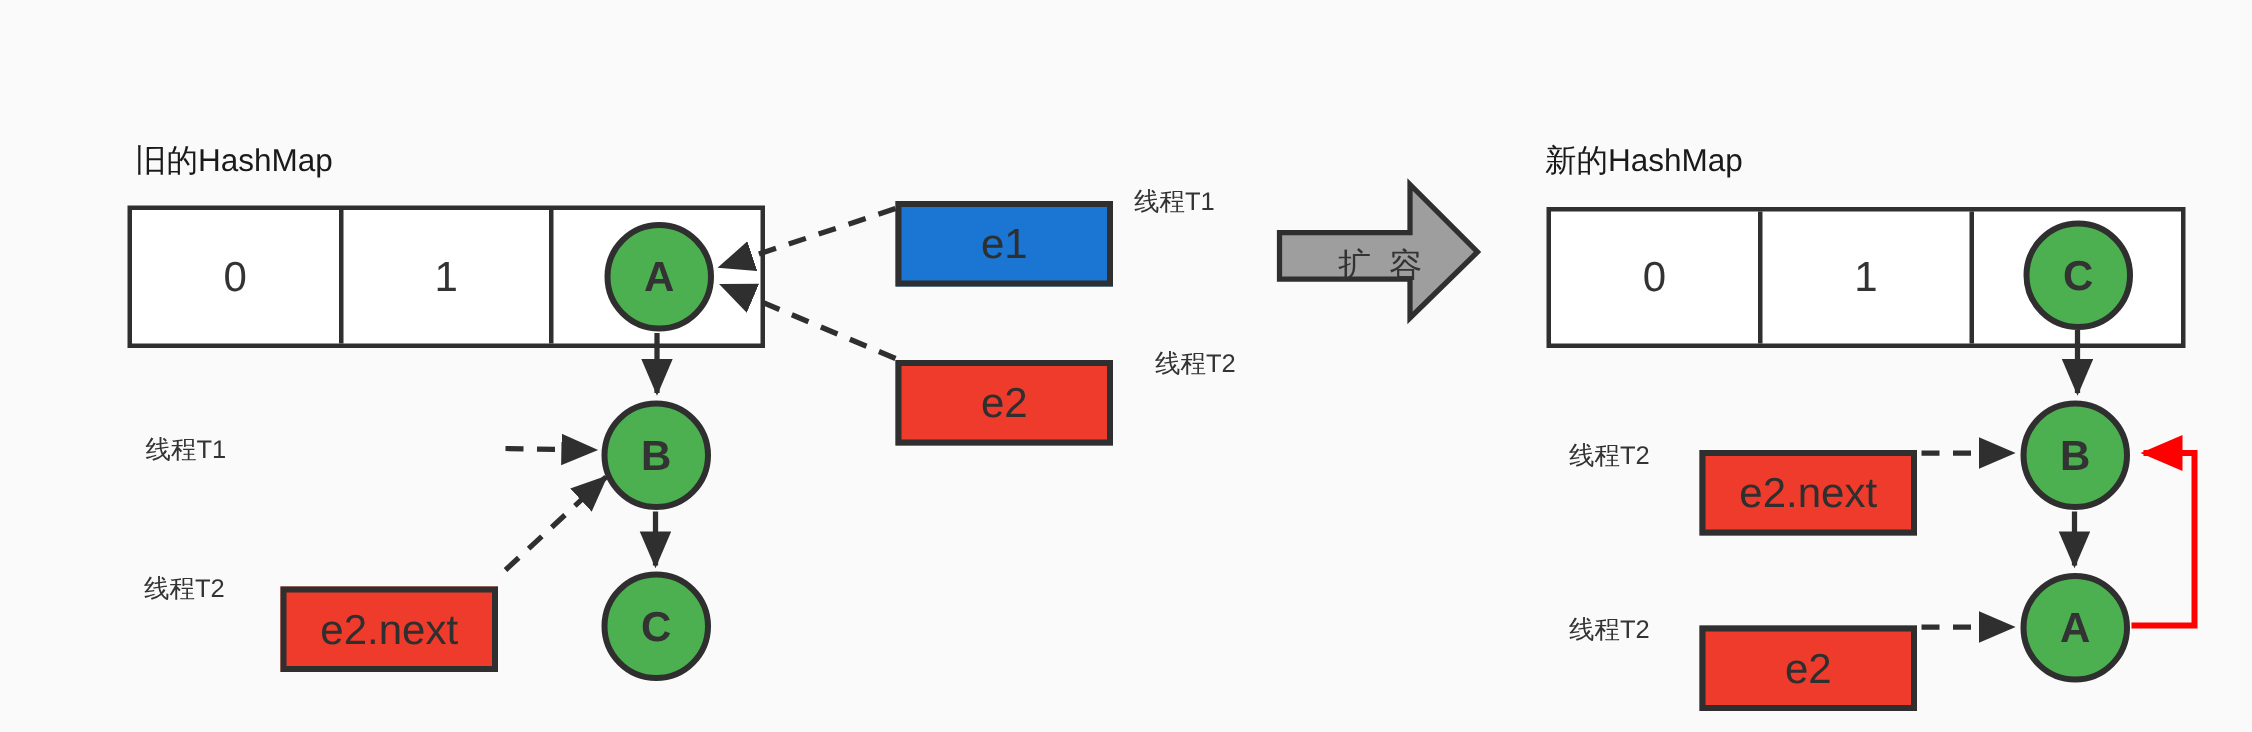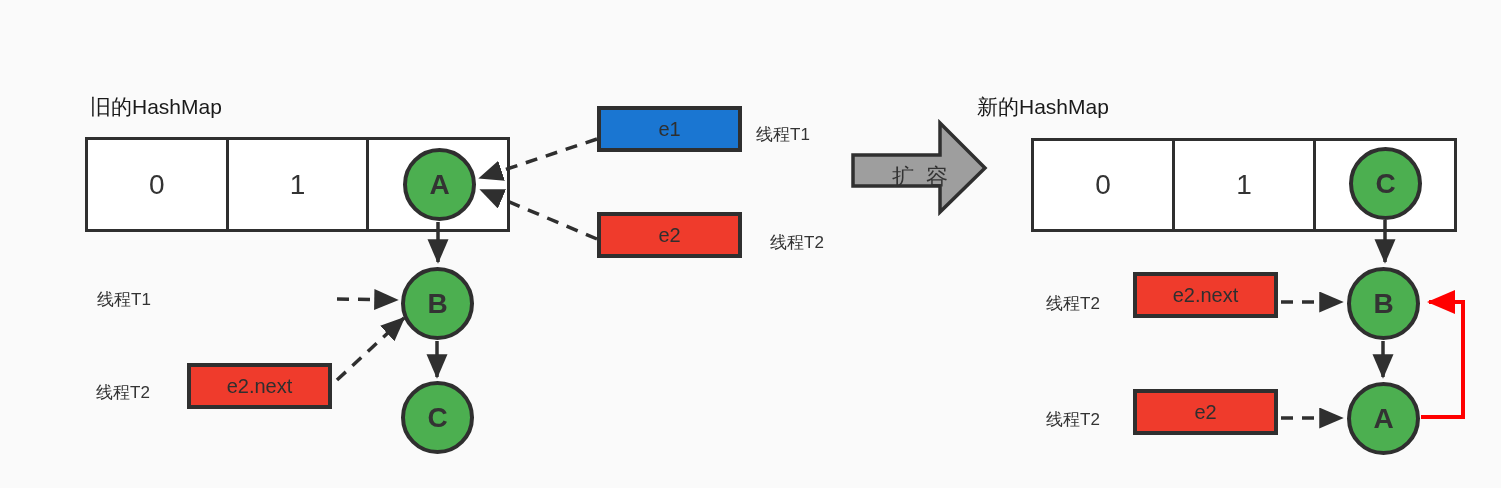--- a/index.html
+++ b/index.html
@@ -12,41 +12,41 @@
   .canvas{position:relative;width:1501px;height:488px;background:var(--canvas-bg);overflow:hidden;border-radius:12px;}
   .title{position:absolute;font-size:21px;color:#1a1a1a;white-space:nowrap;}
   .array{position:absolute;display:flex;border:3px solid var(--stroke-dark);background:#ffffff;}
   .cell{flex:1;display:flex;align-items:center;justify-content:center;
         font-size:28px;color:var(--text-dark);}
   .cell.div{border-right:3px solid var(--stroke-dark);}
   .node{position:absolute;width:73px;height:73px;border-radius:50%;
         background:var(--node-green);border:4px solid var(--stroke-dark);
         display:flex;align-items:center;justify-content:center;
         font-size:28px;font-weight:bold;color:var(--text-dark);}
-  .ebox{position:absolute;width:145px;height:46px;border:4px solid var(--stroke-dark);
+  .ebox{position:absolute;width:145px;height:57px;border:4px solid var(--stroke-dark);
         display:flex;align-items:center;justify-content:center;
-        font-size:20px;color:var(--stroke-dark);}
+        font-size:28px;color:var(--stroke-dark);margin-top:28px;}
   .ebox.blue{background:var(--box-blue);}
   .ebox.red{background:var(--box-red);}
   .thread{position:absolute;font-size:17px;color:var(--text-dark);white-space:nowrap;}
   .resize-label{position:absolute;font-size:22px;color:var(--text-dark);
         letter-spacing:3px;white-space:nowrap;}
   svg.overlay{position:absolute;left:0;top:0;width:1501px;height:488px;pointer-events:none;}
   svg .solid{stroke:var(--stroke-dark);stroke-width:3.5;fill:none;}
   svg .dashed{stroke:var(--stroke-dark);stroke-width:3.5;fill:none;stroke-dasharray:12 9;}
   svg .redlink{stroke:var(--link-red);stroke-width:4;fill:none;}
   svg .blockarrow{fill:var(--gray-arrow);stroke:var(--stroke-dark);stroke-width:3.5;}
 </style>
 </head>
 <body>
 
 <div class="canvas">
 
   <div class="title" style="left:90px;top:93px">旧的HashMap</div>
-  <div class="title" style="left:977px;top:93px">新的HashMap</div>
+  <div class="title" style="left:1030px;top:93px">新的HashMap</div>
 
   <div class="array" style="left:85px;top:137px;width:425px;height:95px">
     <div class="cell div">0</div>
     <div class="cell div">1</div>
     <div class="cell"></div>
   </div>
 
   <div class="array" style="left:1031px;top:138px;width:426px;height:94px">
     <div class="cell div">0</div>
     <div class="cell div">1</div>

